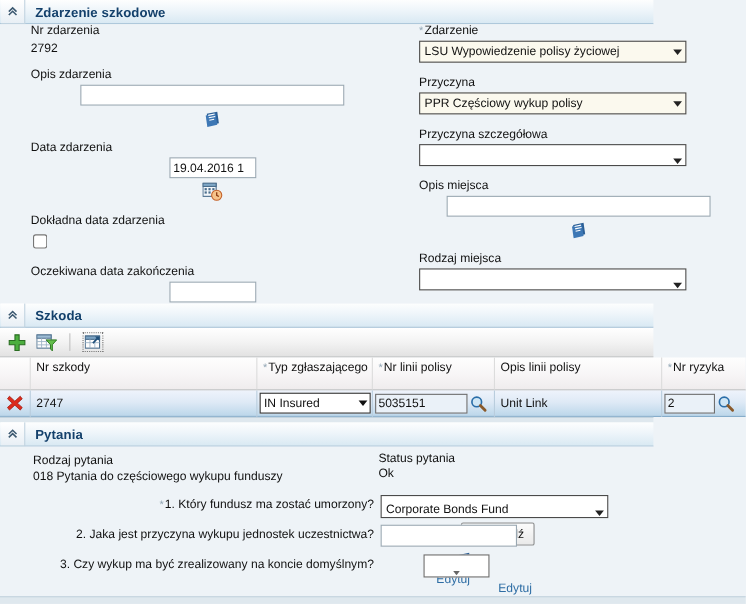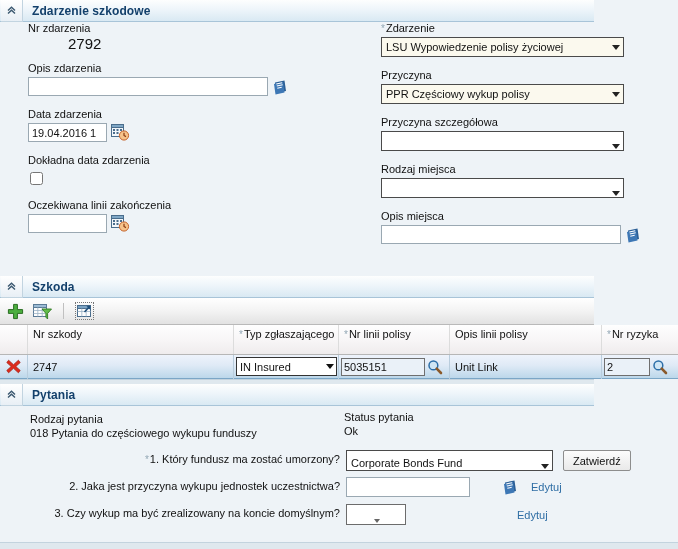--- a/index.html
+++ b/index.html
@@ -72,24 +72,23 @@
     margin-bottom: 2px;
     white-space: nowrap;
     line-height: 13px;
   }
   .req {
     color: #93a7b5;
     font-size: 10px;
     margin-right: 1px;
   }
   .value-text {
-    font-size: 15px;
+    font-size: 11px;
     color: #111;
     line-height: 14px;
-    margin-left: 40px;
   }
 
   input.txt {
     font-family: "Liberation Sans", sans-serif;
     font-size: 11px;
     color: #111;
     height: 19px;
     box-sizing: border-box;
     border: 1px solid #9aa8b2;
     background: #ffffff;
@@ -124,21 +123,21 @@
   .fakesel .txtv { overflow: hidden; white-space: nowrap; padding-left:2px; }
   .arrow {
     width: 0; height: 0;
     border-left: 4px solid transparent;
     border-right: 4px solid transparent;
     border-top: 5px solid #222;
     margin-left: 6px;
     flex: none;
   }
 
-  .inline { display: flex; align-items: center; gap: 4px; }
+  .inline { display: flex; align-items: center; gap: 4px; flex-direction: column; }
 
   
   .icon { flex: none; display: inline-block; line-height: 0; cursor: pointer; }
 
   
   .toolbar {
     height: 27px;
     background: linear-gradient(to bottom, #ffffff 0%, #f3f3f3 50%, #e2e2e2 100%);
     border-bottom: 1px solid #b9b9b9;
     display: flex;
@@ -332,21 +331,21 @@
           </span>
         </div>
       </div>
 
       <div class="fld" style="margin-top:12px;">
         <div class="lbl">Dokładna data zdarzenia</div>
         <input type="checkbox" style="margin: 3px 0px 0px 2px; width: 13px; height: 13px;">
       </div>
 
       <div class="fld" style="margin-top:12px;">
-        <div class="lbl">Oczekiwana linii zakończenia</div>
+        <div class="lbl">Oczekiwana data zakończenia</div>
         <div class="inline">
           <input class="txt narrow" type="text" value="" style="">
           <span class="icon">
             <svg width="19" height="17" viewBox="0 0 19 17">
               <rect x="0.5" y="0.5" width="12" height="12" fill="#f2f6fa" stroke="#4a6d8c"></rect>
               <rect x="0.5" y="0.5" width="12" height="3" fill="#7fa7c6" stroke="#4a6d8c"></rect>
               <g fill="#4a6d8c">
                 <rect x="2" y="5" width="2" height="2"></rect>
                   <rect x="5.5" y="5" width="2" height="2"></rect>
                   <rect x="9" y="5" width="2" height="2"></rect>
@@ -381,40 +380,40 @@
 
       <div class="fld" style="margin-top:12px;">
         <div class="lbl">Przyczyna szczegółowa</div>
         <div class="fakesel blank">
           <span class="txtv"></span>
           <span class="arrow"></span>
         </div>
       </div>
 
       <div class="fld" style="margin-top:12px;">
-        <div class="lbl">Rodzaj miejsca</div>
-        <div class="fakesel blank">
-          <span class="txtv"></span>
-          <span class="arrow"></span>
-        </div>
-      </div>
-
-      <div class="fld" style="margin-top:12px;">
         <div class="lbl">Opis miejsca</div>
         <div class="inline">
           <input class="txt rwide" type="text" value="" style="">
           <span class="icon">
             <svg width="17" height="16" viewBox="0 0 17 16">
               <path d="M3 3.5 L12.5 1.5 L14 12 L4.5 14 Z" fill="#2b5f96"></path>
               <path d="M2 5 L11 3 L12.5 13.5 L3.5 15.5 Z" fill="#3d77b5"></path>
               <rect x="4.2" y="4.4" width="6" height="1" transform="rotate(-12 4.2 4.4)" fill="#ffffff"></rect>
               <rect x="4.7" y="6.6" width="6" height="1" transform="rotate(-12 4.7 6.6)" fill="#ffffff"></rect>
               <rect x="5.2" y="8.8" width="4.5" height="1" transform="rotate(-12 5.2 8.8)" fill="#ffffff"></rect>
             </svg>
           </span>
+        </div>
+      </div>
+
+      <div class="fld" style="margin-top:12px;">
+        <div class="lbl">Rodzaj miejsca</div>
+        <div class="fakesel blank">
+          <span class="txtv"></span>
+          <span class="arrow"></span>
         </div>
       </div>
     </div>
   </div>
 
   <div class="section-head">
     <div class="collapse-box">
       <svg width="11" height="11" viewBox="0 0 11 11">
         <path d="M2 5.6 L5.5 2.2 L9 5.6" fill="none" stroke="#3b5870" stroke-width="1.4"></path>
         <path d="M2 8.6 L5.5 5.2 L9 8.6" fill="none" stroke="#3b5870" stroke-width="1.4"></path>

